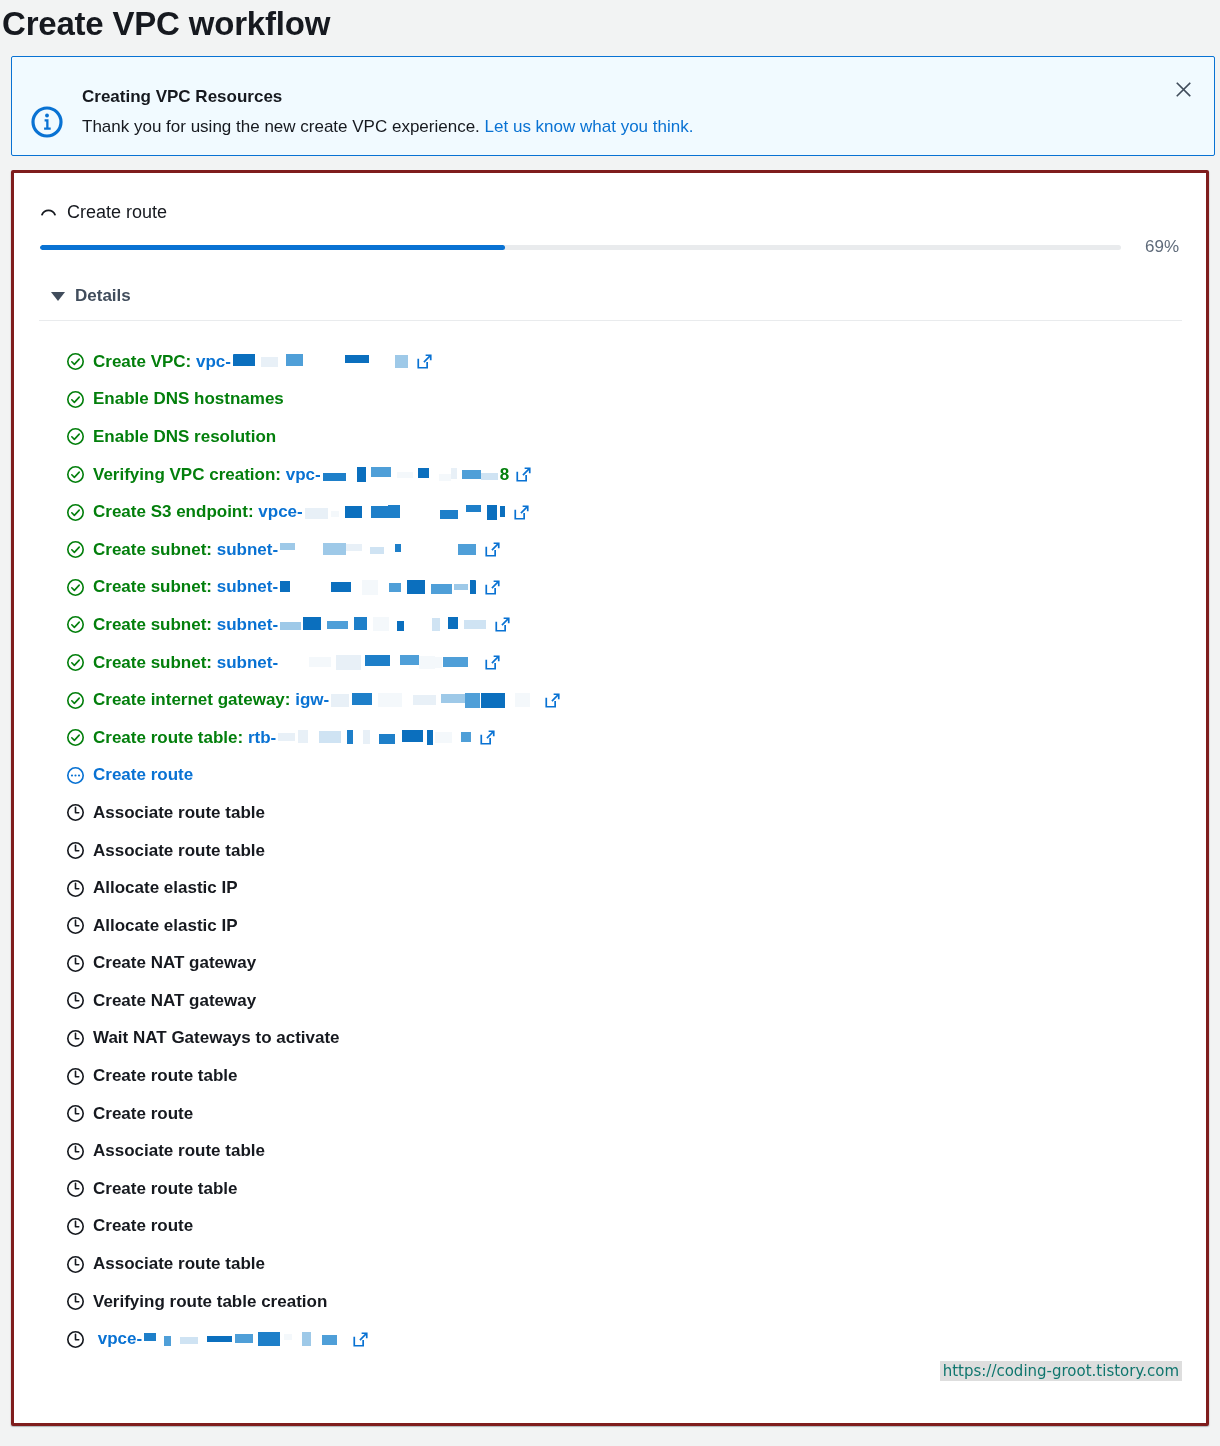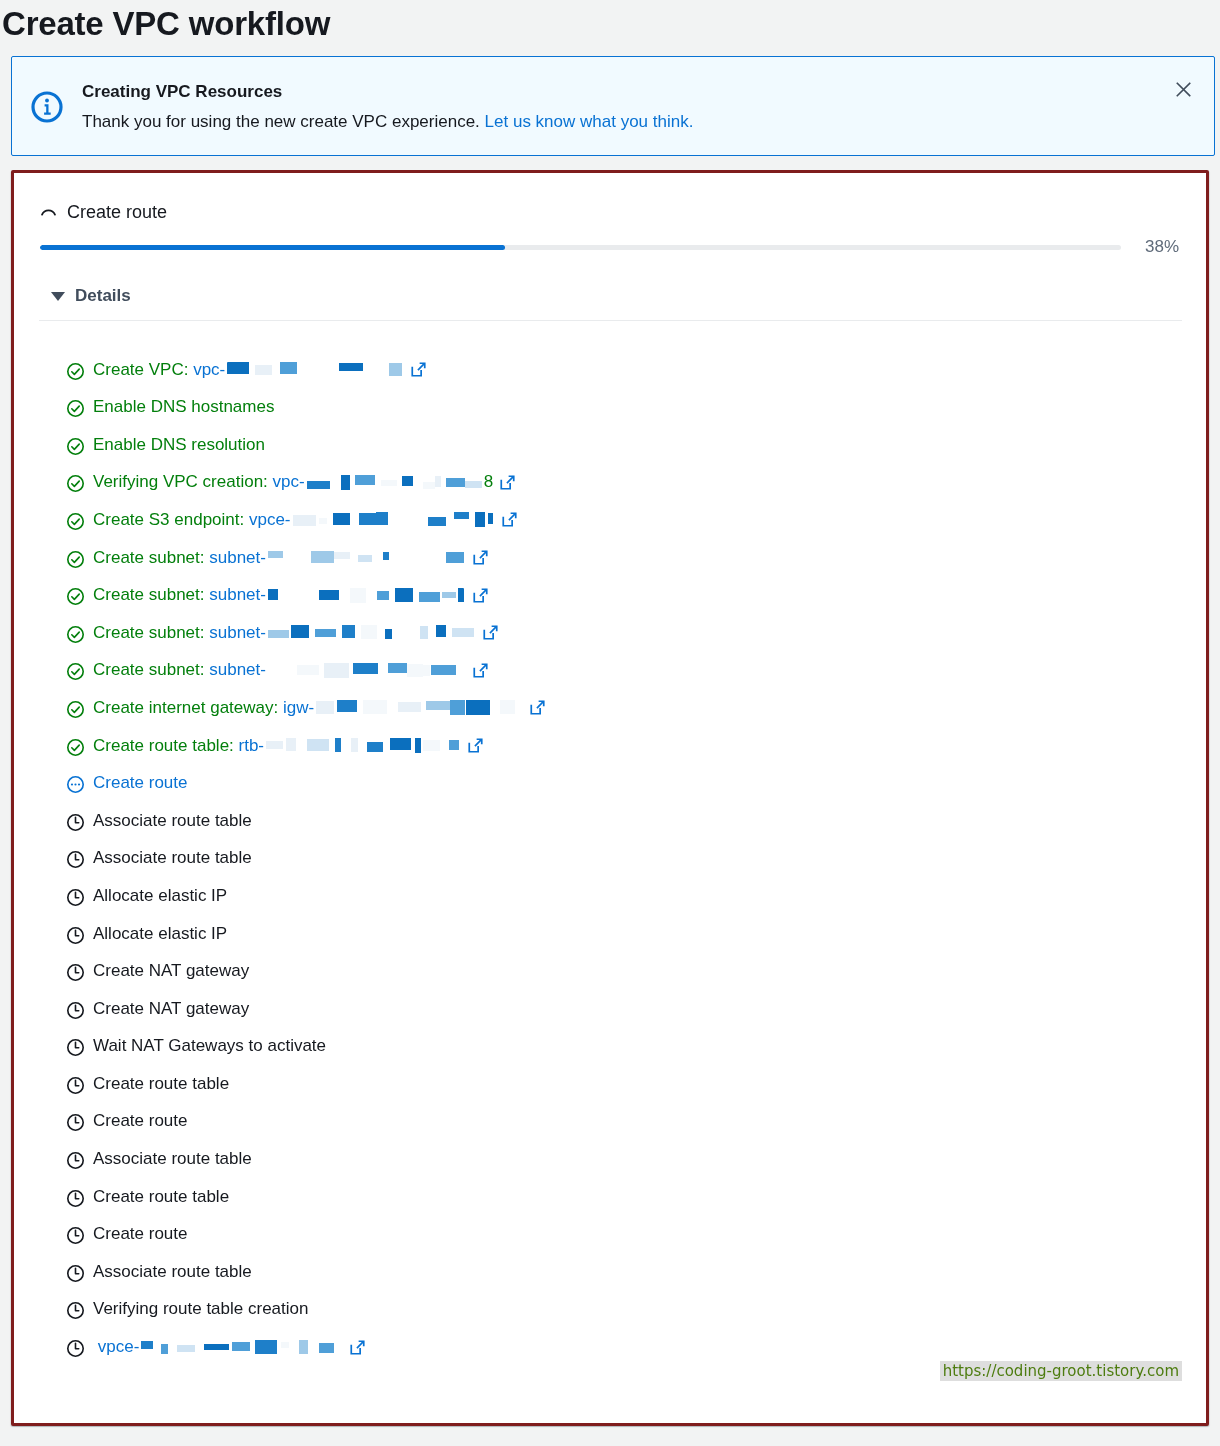--- a/index.html
+++ b/index.html
@@ -30,21 +30,21 @@
 
   
   .alert {
     position: relative;
     margin: 0 5px 0 11px;
     background: #f1faff;
     border: 1px solid #0972d3;
     border-radius: 2px;
     padding: 16px 56px 16px 18px;
     display: flex;
-    align-items: center;
+    align-items: flex-end;
     min-height: 100px;
   }
   .alert-icon {
     flex: 0 0 auto;
     width: 34px;
     height: 34px;
     margin-right: 18px;
     margin-top: 2px;
   }
   .alert-body { flex: 1 1 auto; padding-top: 1px; }
@@ -163,25 +163,26 @@
   .divider {
     height: 1px;
     background: #e9ebed;
     margin: 0 0 22px 0;
   }
 
   
   .steps { padding-left: 27px; }
   .step {
     display: flex;
-    align-items: flex-end;
+    align-items: center;
     height: 37.6px;
     font-size: 17px;
     line-height: 22px;
     white-space: nowrap;
+    font-weight: bold;
   }
   .step-icon {
     flex: 0 0 auto;
     width: 19px;
     height: 19px;
     margin-right: 8px;
     display: block;
   }
   .step-text { display: flex; align-items: center; }
   .step.done .step-text   { color: #037f0c; }
@@ -207,21 +208,21 @@
     vertical-align: middle;
     cursor: pointer;
   }
 
   
   .watermark {
     position: absolute;
     right: 24px;
     bottom: 42px;
     font-size: 15px;
-    color: #4d7c0f;
+    color: #0f766e;
     background: #dedede;
     padding: 1px 3px;
     letter-spacing: 0px;
     font-family: "DejaVu Sans", sans-serif;
   }
 </style>
 </head>
 <body>
 
 <h1 class="page-title">Create VPC workflow</h1>
@@ -257,21 +258,21 @@
           <path d="M3.2 12.2 A7.4 7.4 0 0 1 16.8 12.2" fill="none" stroke="#16191f" stroke-width="1.9" stroke-linecap="round"></path>
         </svg>
       </span>
       <span class="status-label">Create route</span>
     </div>
 
     <div class="progress-row">
       <div class="progress-track">
         <div class="progress-fill" id="progress-fill" style="width: 43%;"></div>
       </div>
-      <span class="progress-pct">38%</span>
+      <span class="progress-pct">69%</span>
     </div>
 
     <div class="details-head">
       <span class="caret"></span>
       <span class="details-label">Details</span>
     </div>
     <div class="divider"></div>
 
     <div class="steps" id="steps">
         <div class="step done">

